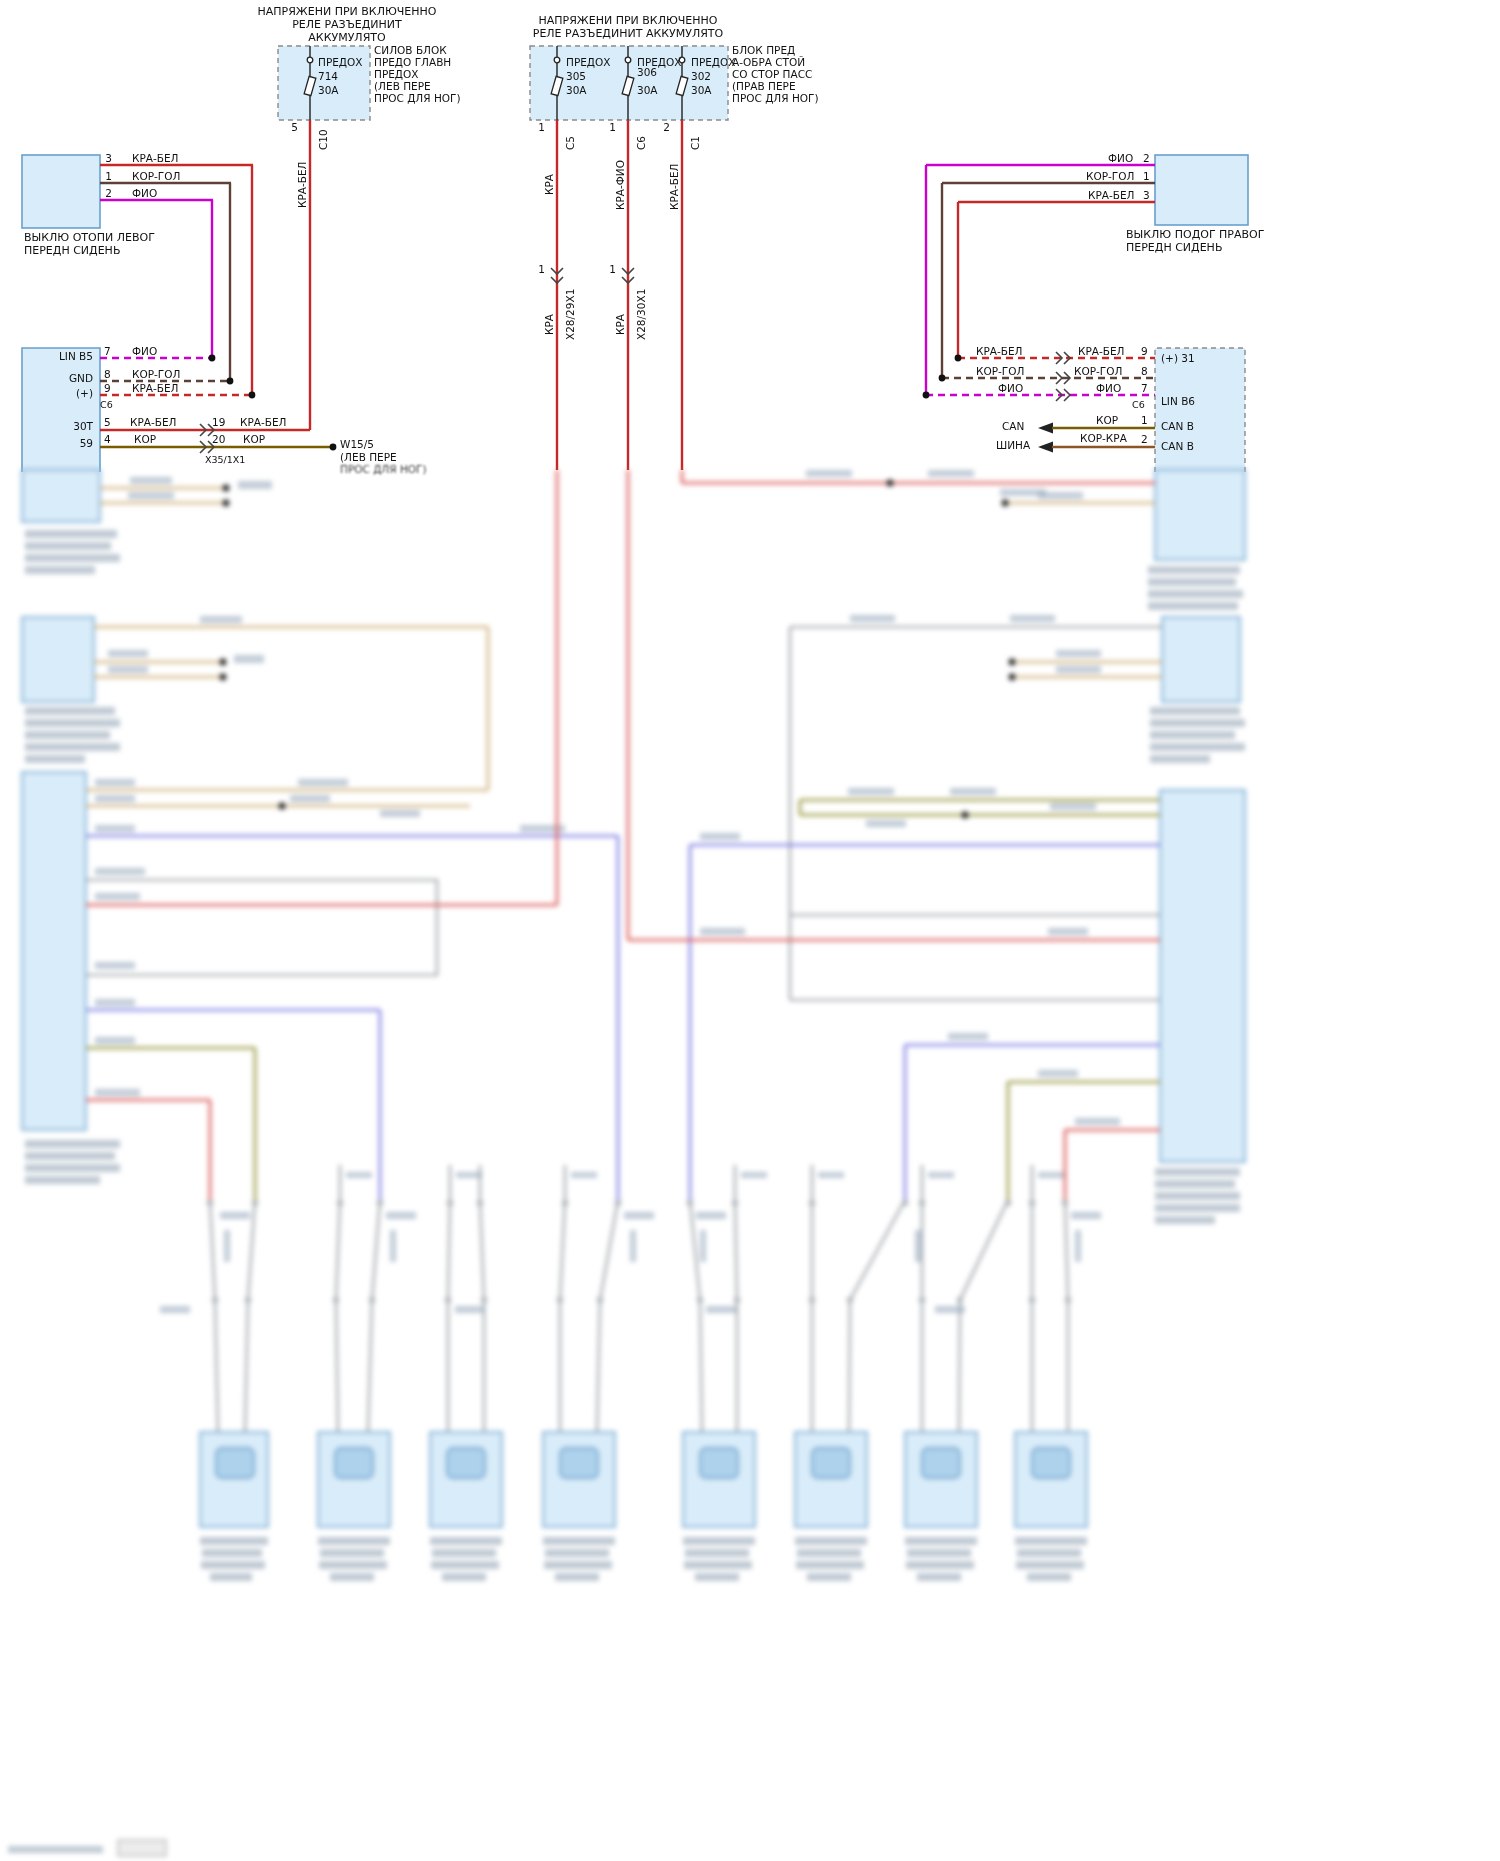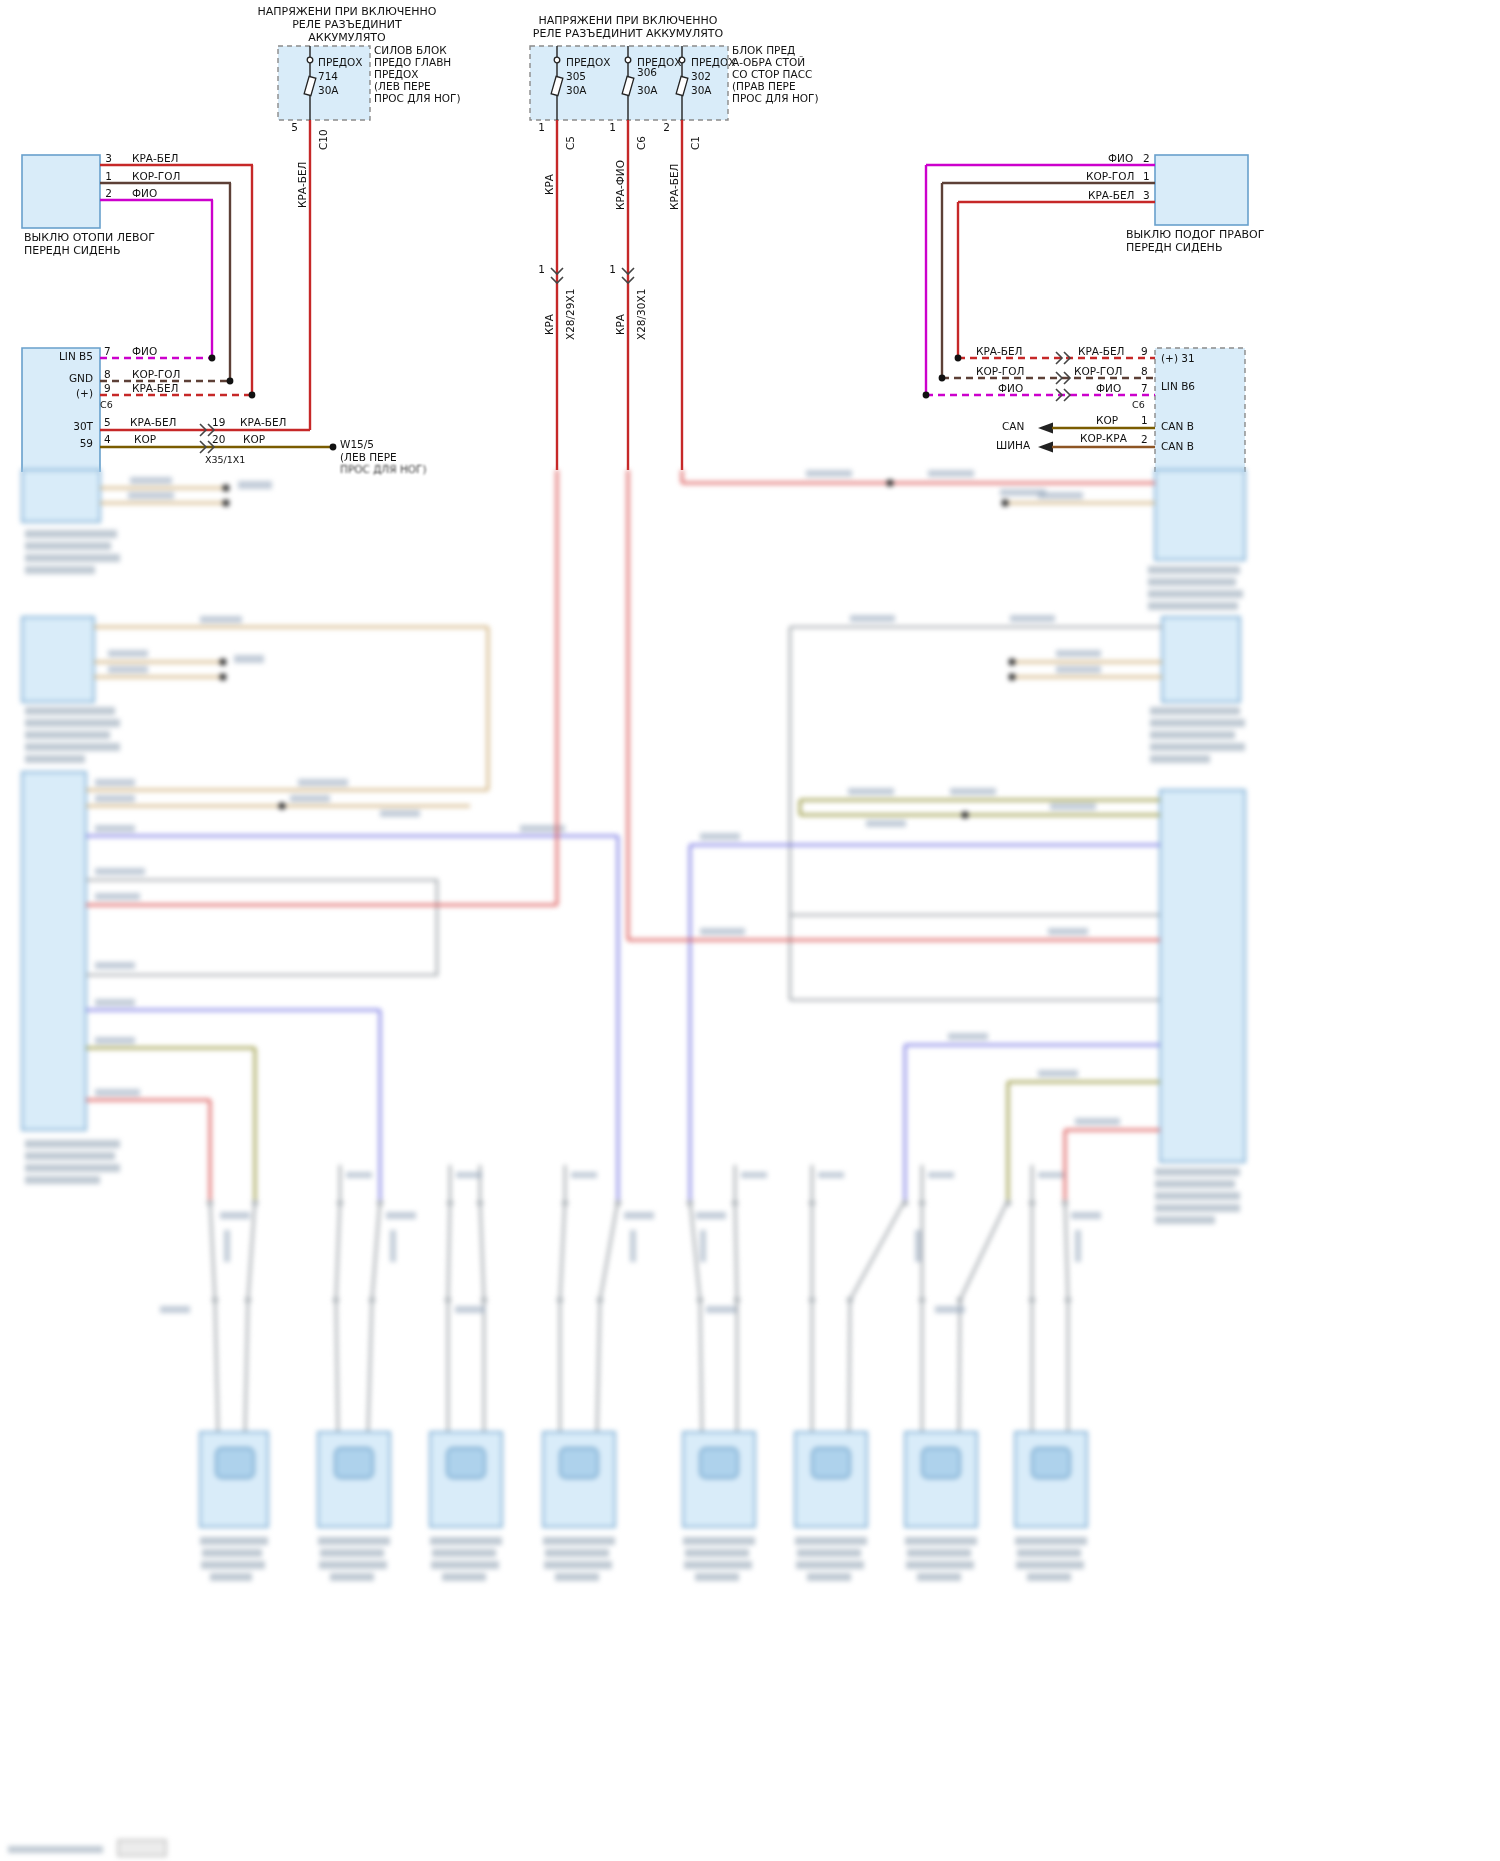--- a/index.html
+++ b/index.html
@@ -497,21 +497,21 @@
     <span class="lbl" style="left:104px;top:433px">4</span>
     <span class="lbl" style="left:134px;top:433px">КОР</span>
     <span class="lbl" style="left:212px;top:433px">20</span>
     <span class="lbl" style="left:243px;top:433px">КОР</span>
     <span class="lbl small" style="left:205px;top:454px">X35/1X1</span>
     <span class="lbl" style="left:340px;top:438px">W15/5</span>
     <span class="lbl" style="left:340px;top:451px">(ЛЕВ ПЕРЕ</span>
     <span class="lbl fuzzy" style="left:340px;top:463px">ПРОС ДЛЯ НОГ)</span>
 
     <span class="lbl" style="left:1161px;top:352px">(+) 31</span>
-    <span class="lbl" style="left:1161px;top:380px">LIN B6</span>
+    <span class="lbl" style="left:1161px;top:395px">LIN B6</span>
     <span class="lbl" style="left:1161px;top:420px">CAN B</span>
     <span class="lbl" style="left:1161px;top:440px">CAN B</span>
     <span class="lbl" style="left:976px;top:345px">КРА-БЕЛ</span>
     <span class="lbl" style="left:1078px;top:345px">КРА-БЕЛ</span>
     <span class="lbl" style="left:1141px;top:345px">9</span>
     <span class="lbl" style="left:976px;top:365px">КОР-ГОЛ</span>
     <span class="lbl" style="left:1074px;top:365px">КОР-ГОЛ</span>
     <span class="lbl" style="left:1141px;top:365px">8</span>
     <span class="lbl" style="left:998px;top:382px">ФИО</span>
     <span class="lbl" style="left:1096px;top:382px">ФИО</span>

